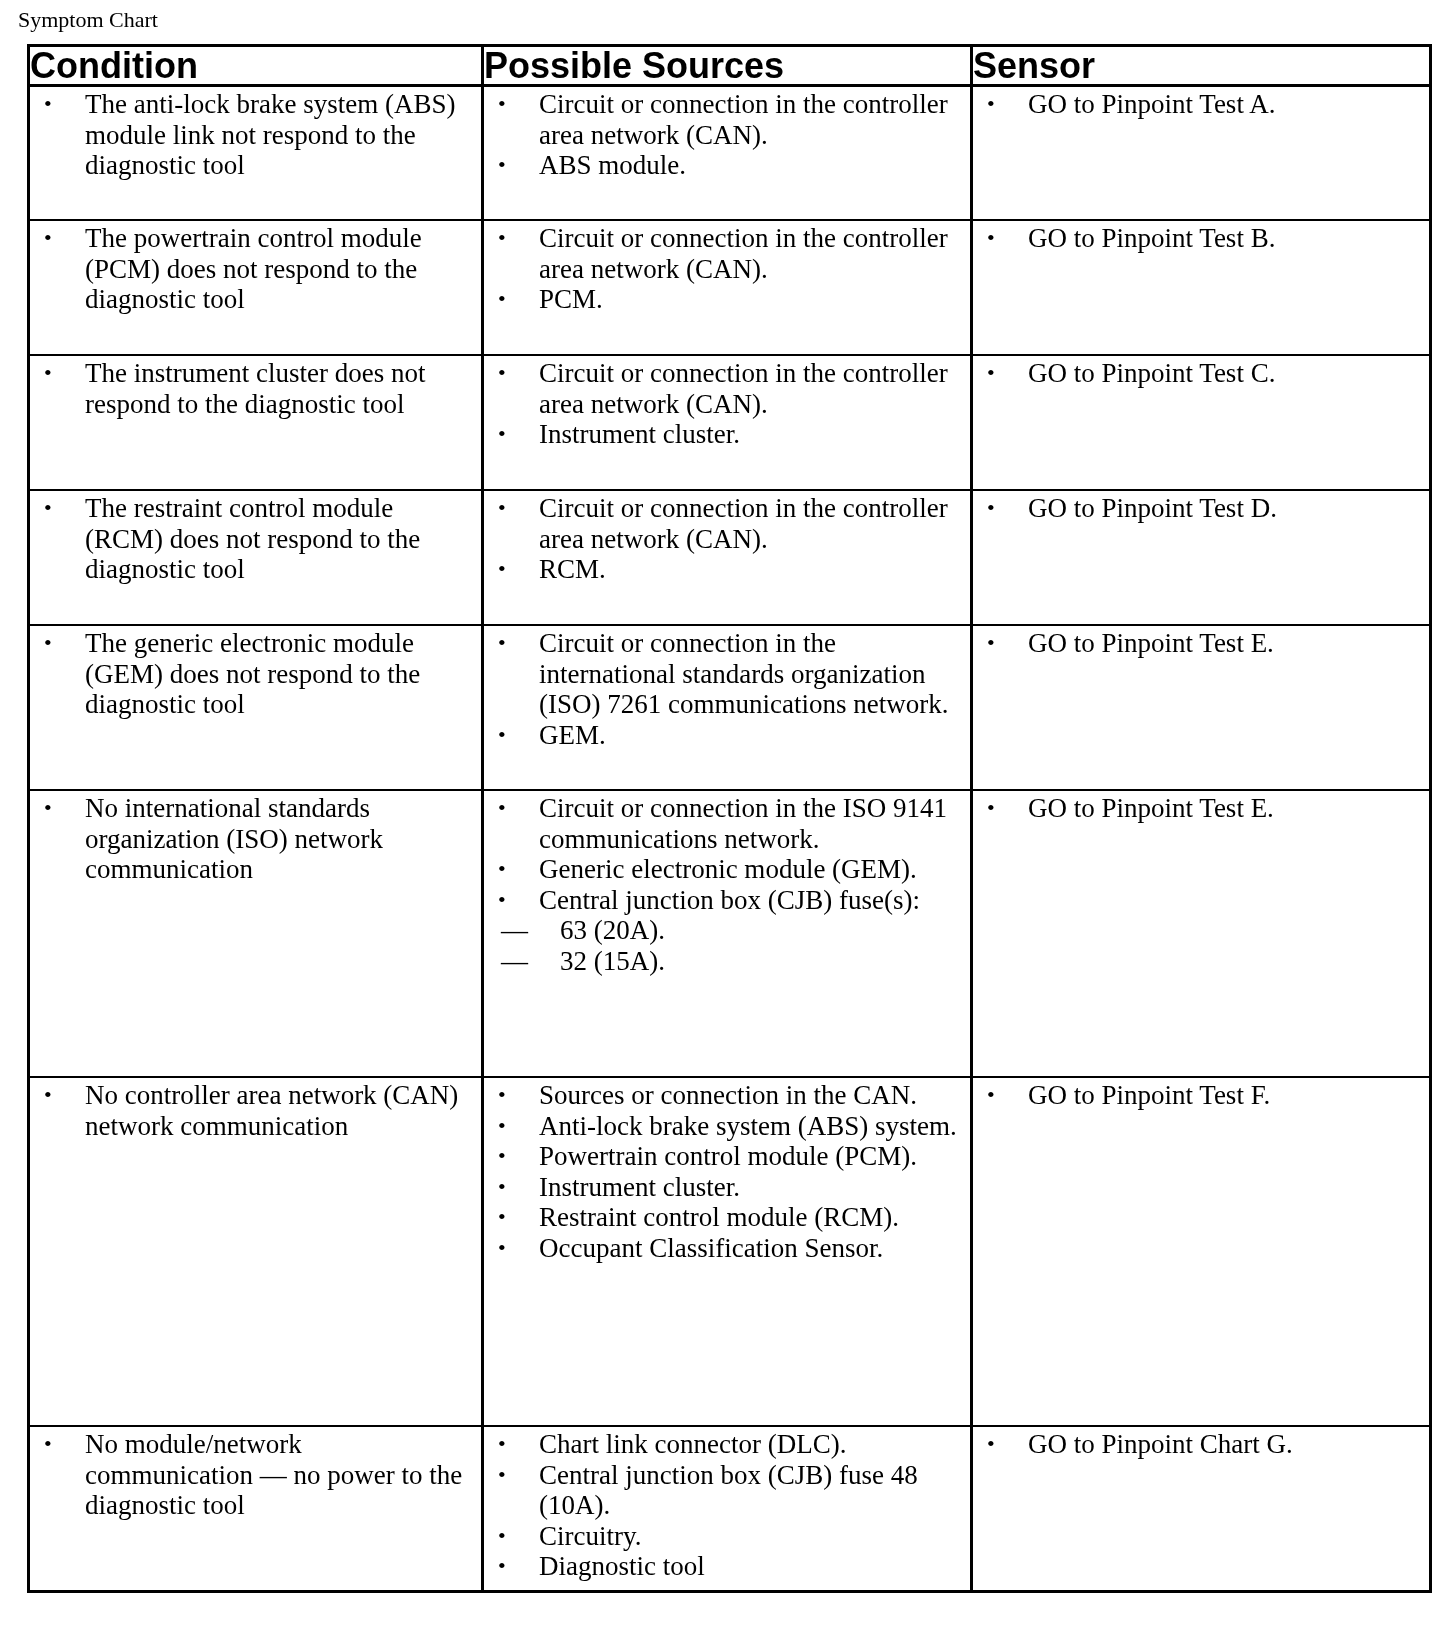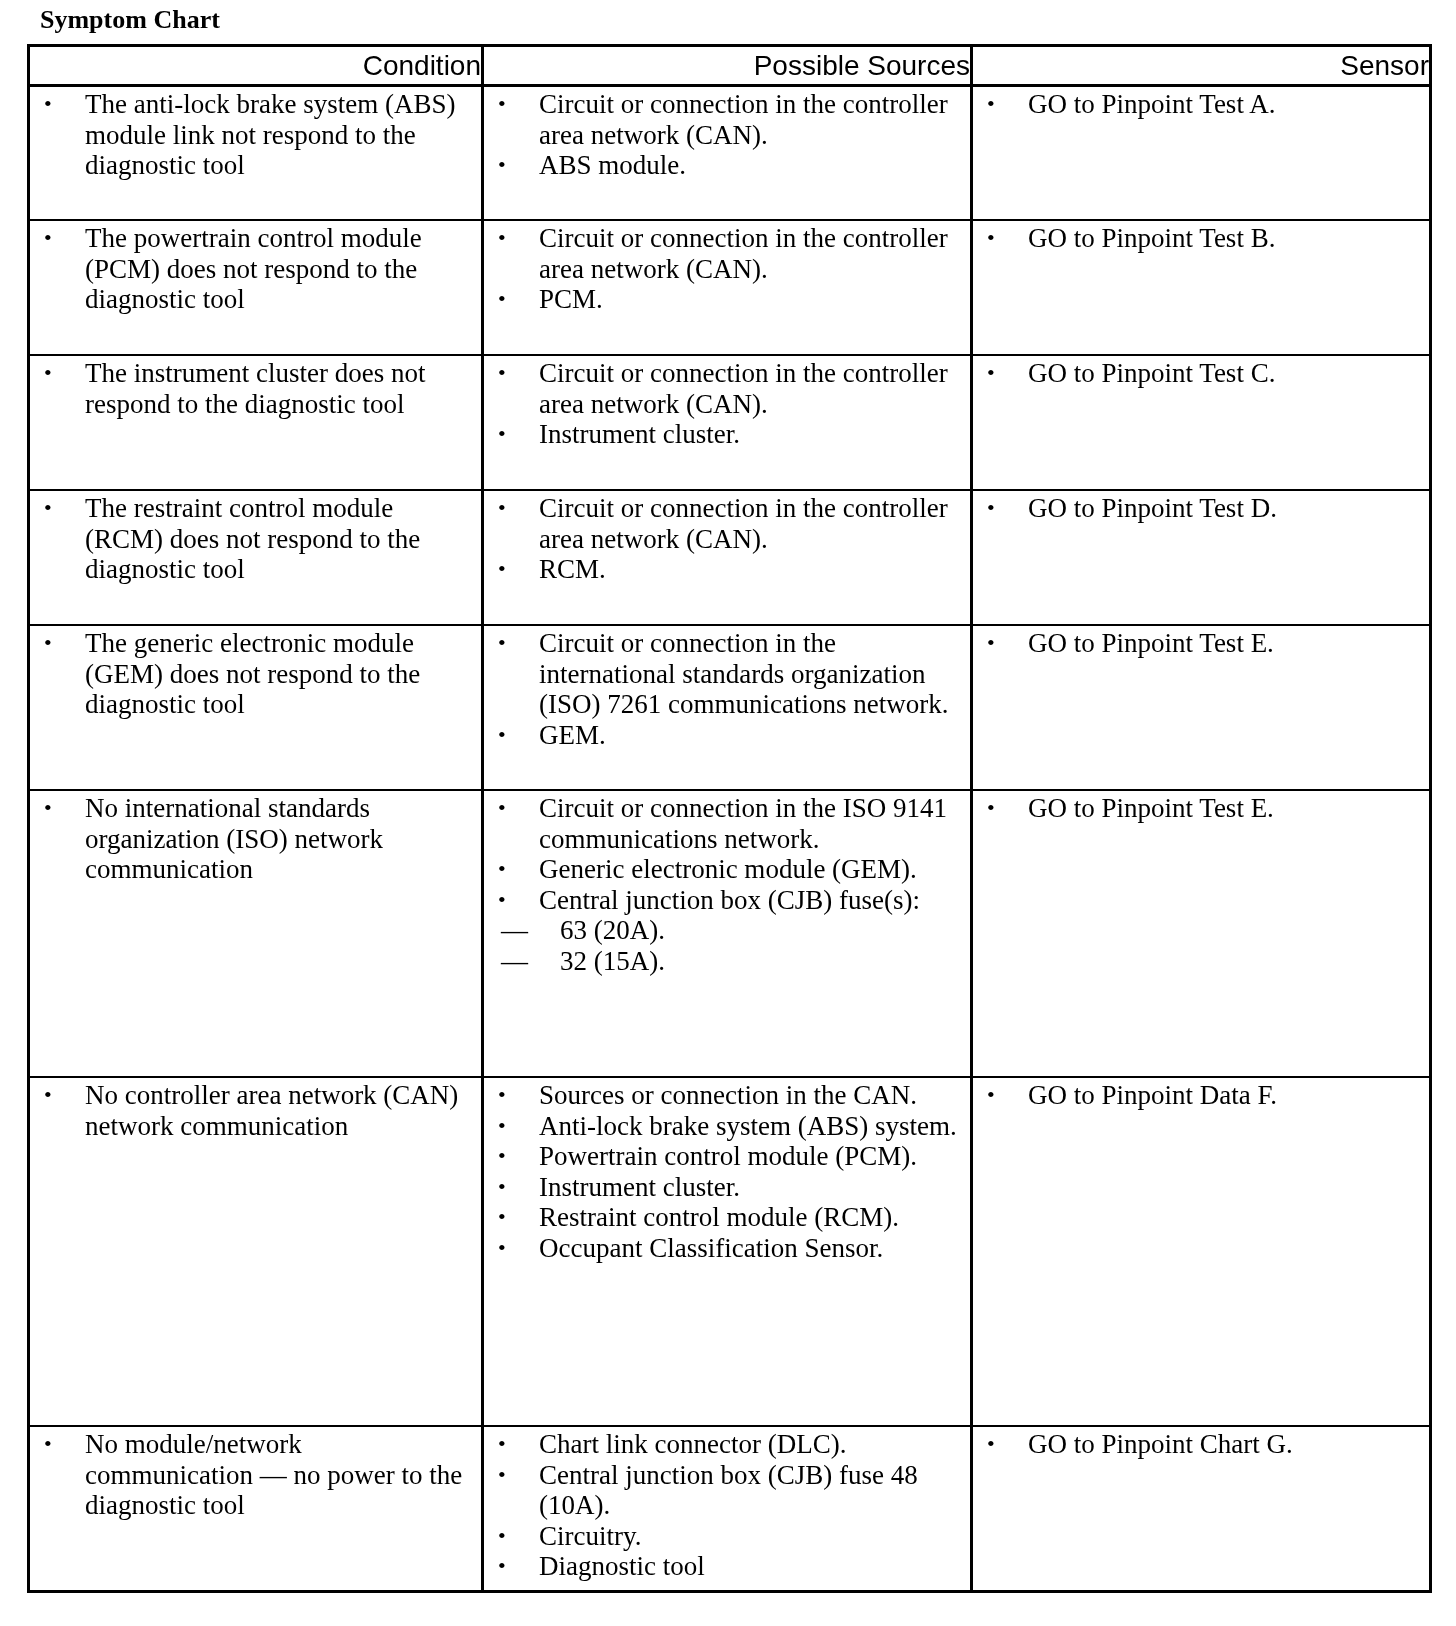--- a/index.html
+++ b/index.html
@@ -1,33 +1,33 @@
 <!DOCTYPE html>
 <html><head>
 <meta charset="utf-8">
 <style>
   html, body { margin: 0; padding: 0; background: #ffffff; }
   body { width: 1456px; height: 1626px; position: relative; overflow: hidden; color: #000; }
   .title {
-    position: absolute; left: 40px; top: 2px;
+    position: absolute; left: 18px; top: 2px;
     font-family: "Liberation Serif", "DejaVu Serif", serif;
-    font-weight: bold; font-size: 26px; line-height: 36px;
+    font-weight: normal; font-size: 22px; line-height: 36px;
   }
   table.chart {
     position: absolute; left: 27px; top: 44px;
     width: 1402px; border-collapse: collapse; table-layout: fixed;
     border: 3px solid #000;
   }
   table.chart col.c1 { width: 454px; }
   table.chart col.c2 { width: 489px; }
   table.chart col.c3 { width: 459px; }
   th {
     font-family: "Liberation Sans", "DejaVu Sans", sans-serif;
-    font-weight: normal; font-size: 28px; height: 37px; line-height: 37px;
-    text-align: right; border: 3px solid #000; padding: 0;
+    font-weight: bold; font-size: 36px; height: 37px; line-height: 37px;
+    text-align: left; border: 3px solid #000; padding: 0;
   }
   td {
     vertical-align: top; border: 2px solid #000; border-left-width: 3px; border-right-width: 3px;
     padding: 2px 6px 4px 14px;
     font-family: "Liberation Serif", "DejaVu Serif", serif;
     font-size: 27px; line-height: 30.5px;
   }
   ul.blist { list-style: none; margin: 0; padding: 0; }
   ul.blist li { position: relative; padding-left: 41px; }
   ul.blist li .bullet { position: absolute; left: 0; top: 0; width: 20px; text-align: left; font-size: 22px; }
@@ -191,21 +191,21 @@
           <li><span class="bullet">•</span><span>Sources or connection in the CAN.</span></li>
           <li><span class="bullet">•</span><span>Anti-lock brake system (ABS) system.</span></li>
           <li><span class="bullet">•</span><span>Powertrain control module (PCM).</span></li>
           <li><span class="bullet">•</span><span>Instrument cluster.</span></li>
           <li><span class="bullet">•</span><span>Restraint control module (RCM).</span></li>
           <li><span class="bullet">•</span><span>Occupant Classification Sensor.</span></li>
         </ul>
       </td>
       <td>
         <ul class="blist">
-            <li><span class="bullet">•</span><span>GO to Pinpoint Data F.</span></li>
+            <li><span class="bullet">•</span><span>GO to Pinpoint Test F.</span></li>
           </ul>
       </td>
     </tr>
 
     <tr class="r8">
       <td>
         <ul class="blist">
             <li><span class="bullet">•</span><span>No module/network communication — no power to the diagnostic tool</span></li>
           </ul>
       </td>

